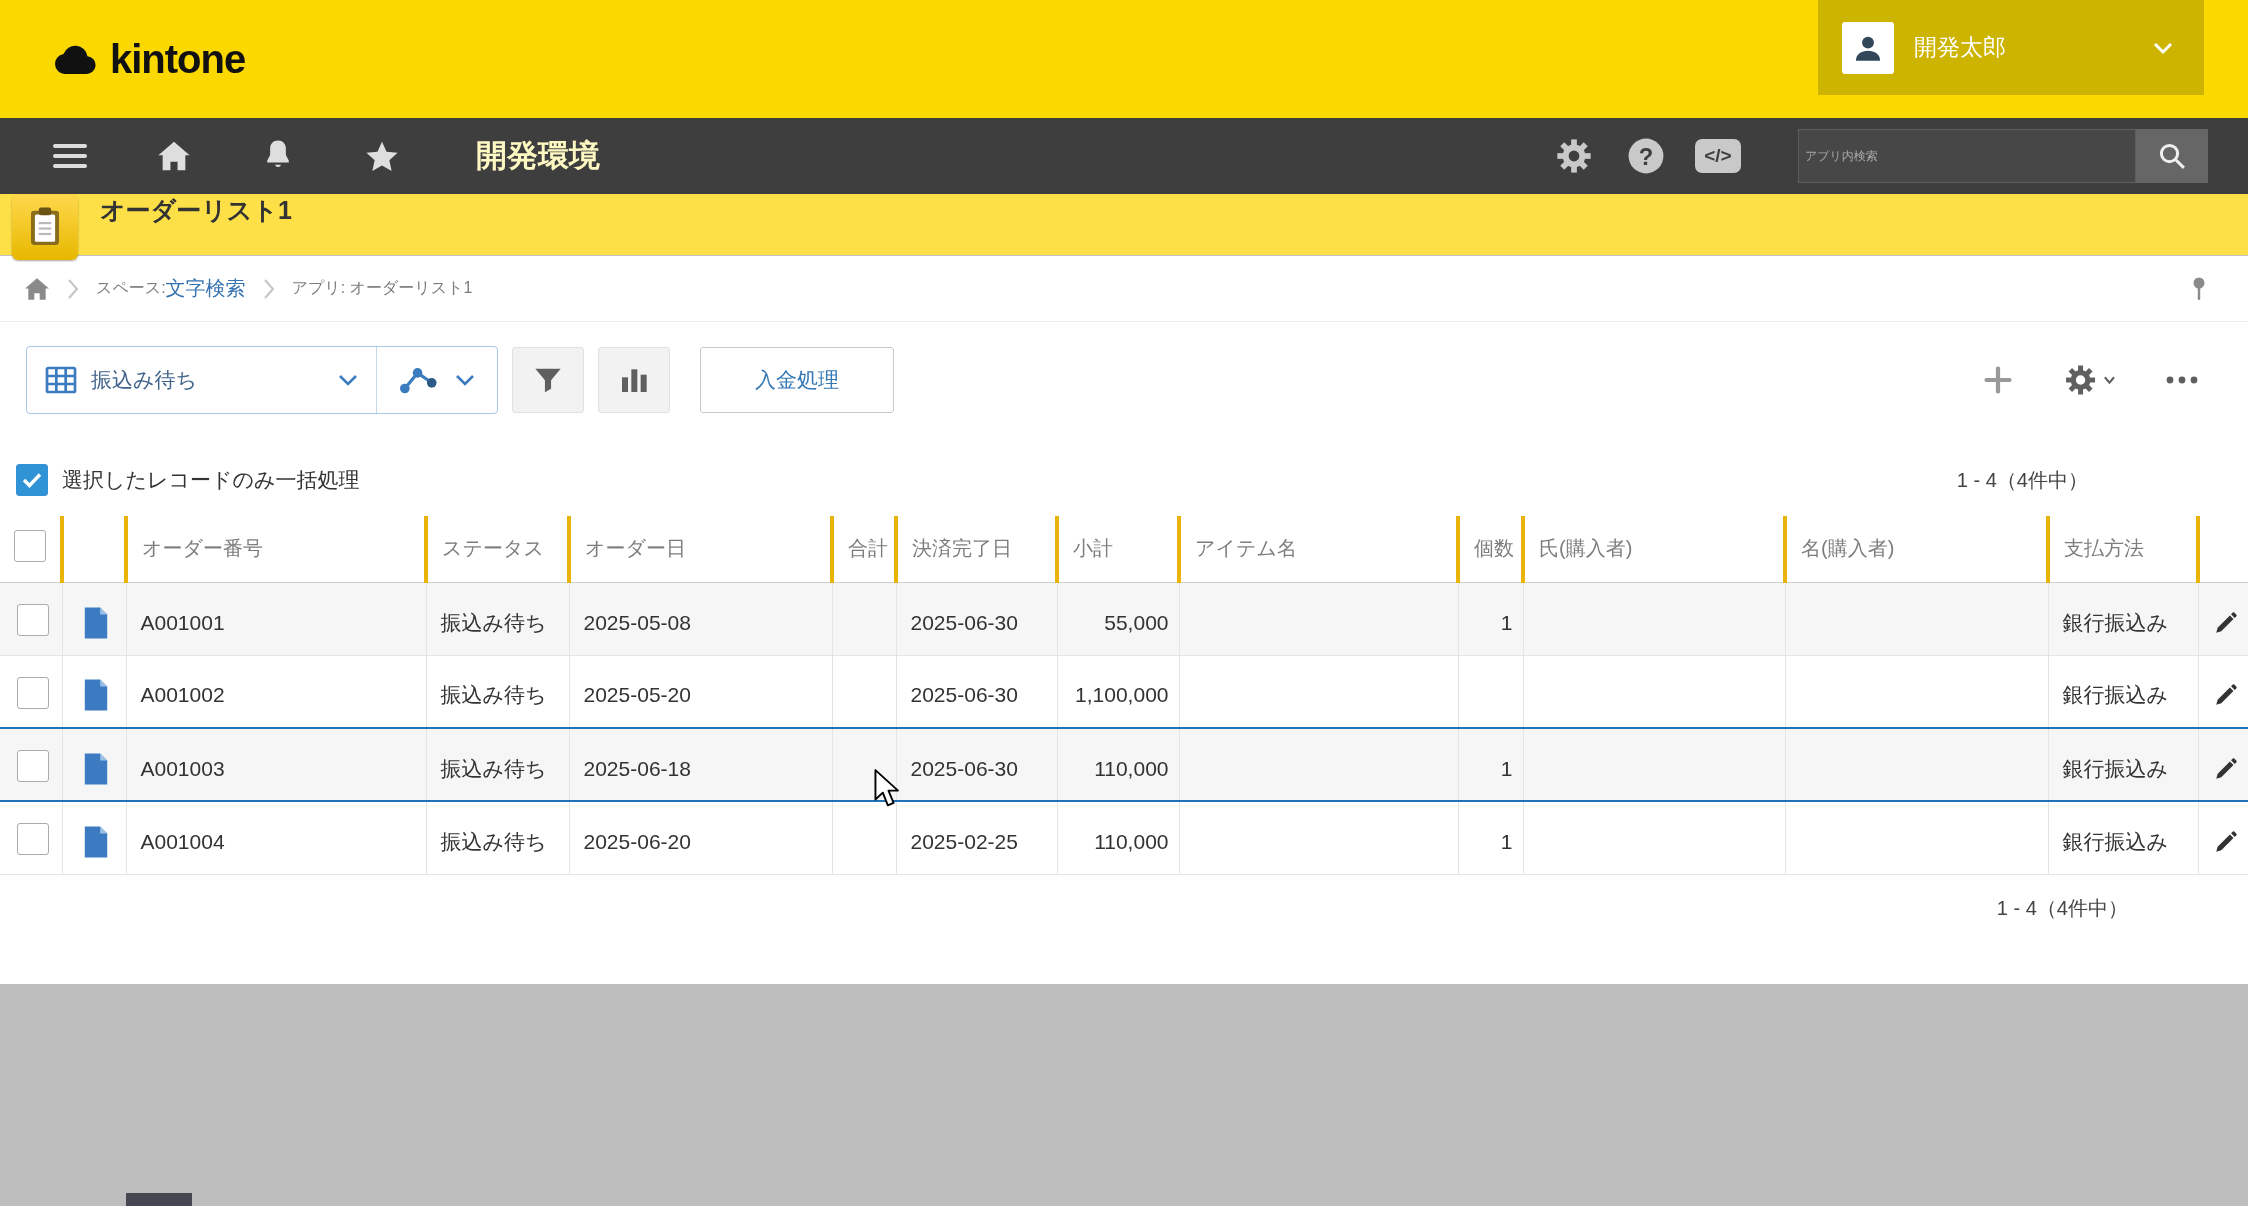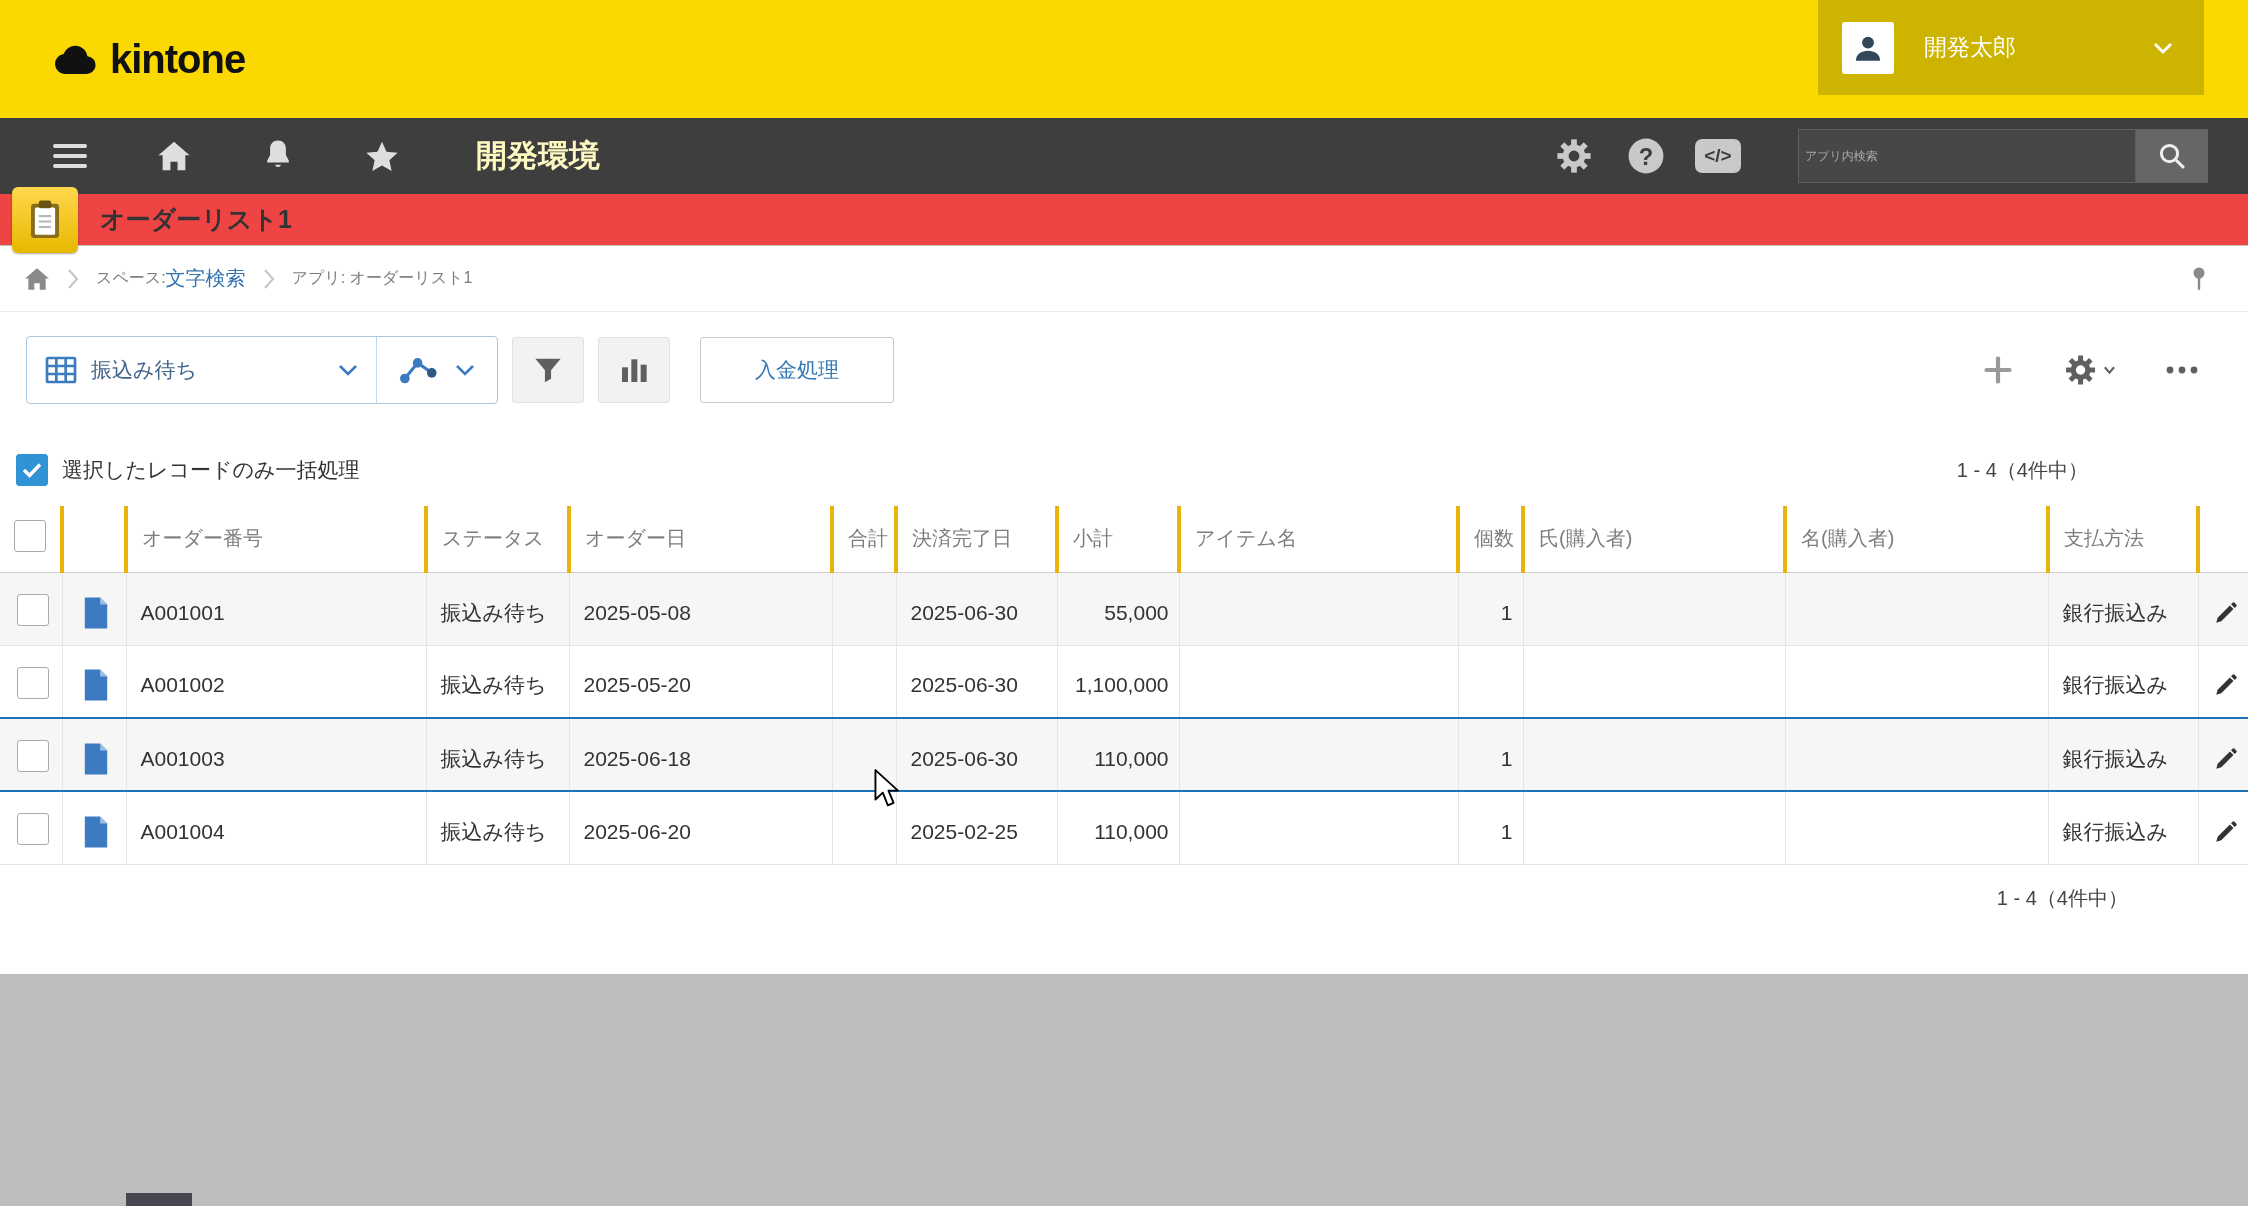--- a/index.html
+++ b/index.html
@@ -15,21 +15,21 @@
   
   .topbar {
     height: 118px; background: #fbd900;
     display: flex; align-items: center;
     position: relative;
   }
   .brand { display: flex; align-items: center; gap: 12px; padding-left: 52px; }
   .brand-text { font-size: 40px; font-weight: bold; color: #111; letter-spacing: -1px; }
   .user-box {
     position: absolute; right: 44px; top: 0; height: 95px; width: 386px;
-    background: #cdb400; display: flex; align-items: center; gap: 30px;
+    background: #cdb400; display: flex; align-items: center; gap: 20px;
     padding: 0 30px 0 24px; cursor: pointer;
   }
   .avatar {
     width: 52px; height: 52px; background: #fff; border-radius: 3px;
     display: flex; align-items: center; justify-content: center;
   }
   .user-name { color: #fff; font-size: 23px; flex: 1; }
 
   
   .navbar {
@@ -57,22 +57,22 @@
     color: #cfcfcf; font-size: 12px; padding: 0 6px; outline: none;
   }
   .search-input::placeholder { color: #a9a9a9; }
   .search-btn {
     width: 72px; height: 54px; background: #666666; border: none; cursor: pointer;
     display: flex; align-items: center; justify-content: center; color: #f0f0f0;
   }
 
   
   .app-band {
-    height: 52px; background: #ef4444; border-bottom: 1px solid #c2c2c2;
-    display: flex; align-items: center; padding-left: 12px;
+    height: 62px; background: #fde047; border-bottom: 1px solid #c2c2c2;
+    display: flex; padding-left: 12px;
   }
   .app-icon {
     width: 66px; height: 66px; border-radius: 6px;
     background: linear-gradient(#ffd84d, #e7b800);
     display: flex; align-items: center; justify-content: center;
     box-shadow: 0 1px 2px rgba(0,0,0,0.35);
   }
   .app-title { font-size: 25px; font-weight: bold; color: #333; margin-left: 22px; }
 
   

